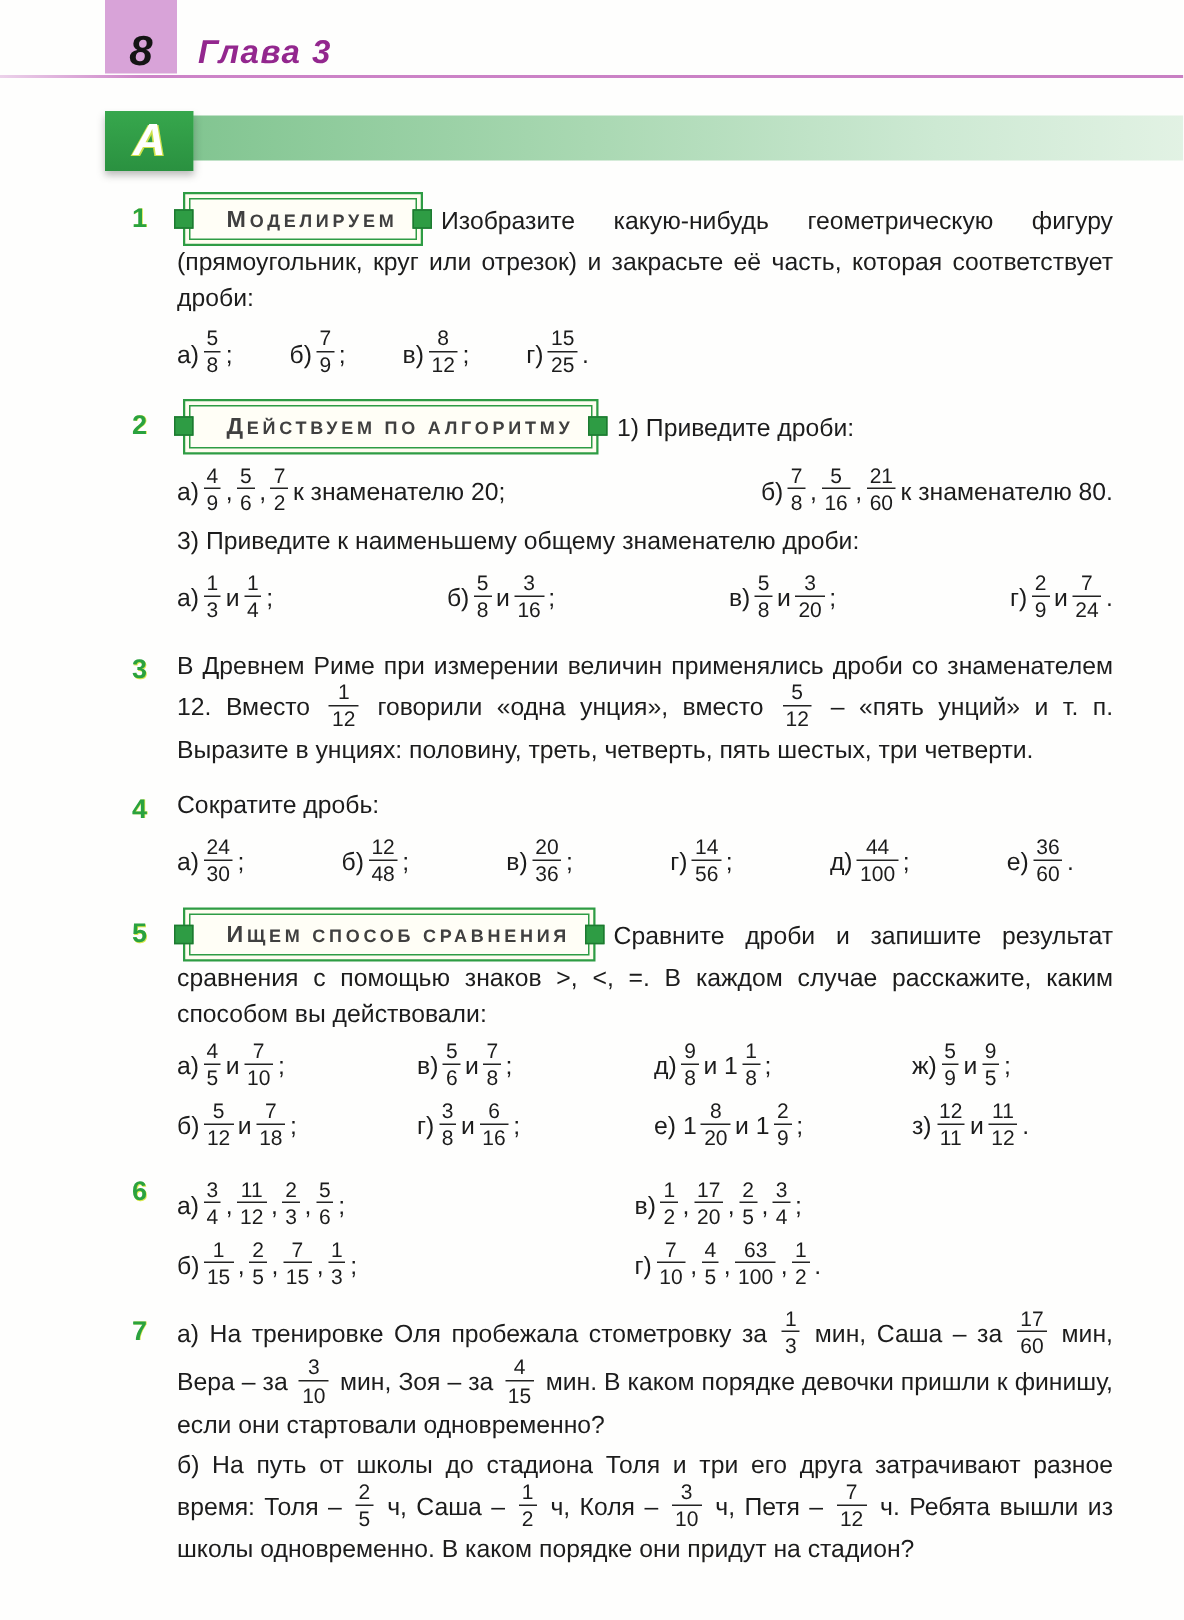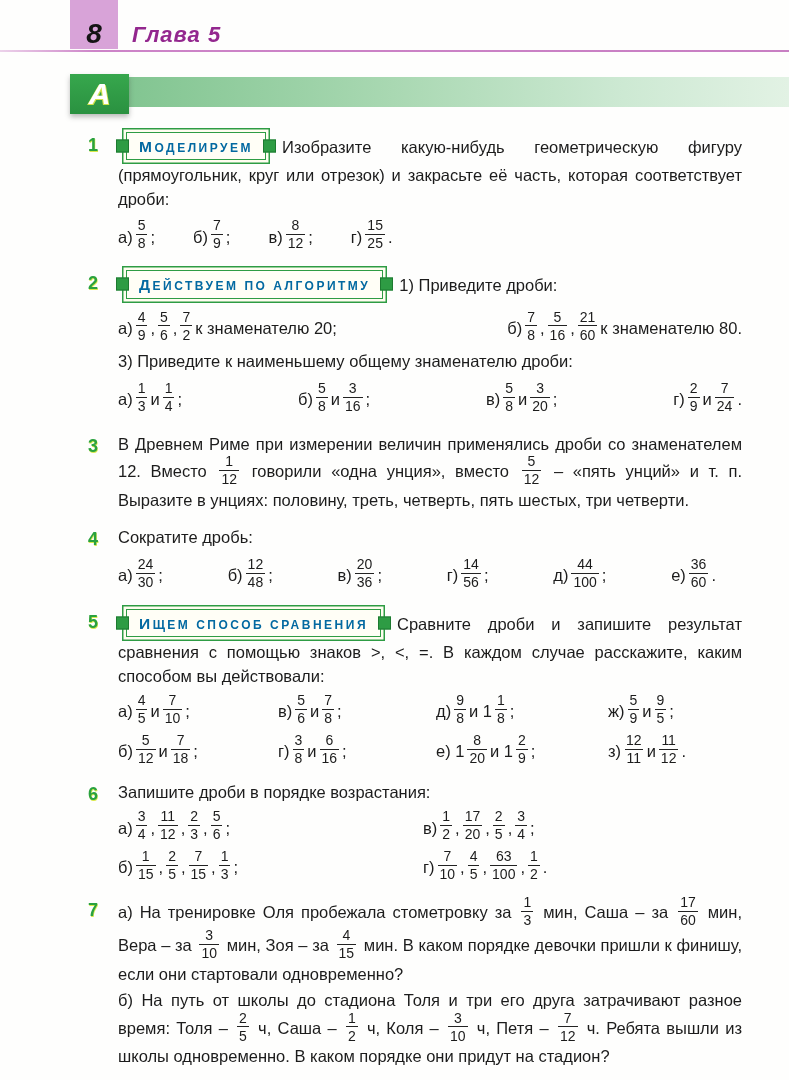--- a/index.html
+++ b/index.html
@@ -55,22 +55,22 @@
     background:#fffef6; border:1.5px solid #2e9c44;
     box-shadow:0 0 0 2.5px #fffdf0, 0 0 0 4px #2e9c44;
     padding:2px 12px 1px; margin:2px 16px 2px 8px;
   }
   .badge::before,.badge::after {
     content:""; position:absolute; top:50%; width:11px; height:11px;
     background:#2e9c44; border:1px solid #1d7a30; transform:translateY(-50%);
   }
   .badge::before { left:-11px; } .badge::after { right:-11px; }
   .badge-text {
-    display:inline-block; text-transform:uppercase; font-weight:700; color:#0369a1;
-    font-size:12px; letter-spacing:2.5px; line-height:1.2;
+    display:inline-block; text-transform:uppercase; font-weight:700; color:#404040;
+    font-size:12px; letter-spacing:2.5px; line-height:1.2;margin-left:12px;
   }
   .badge-text::first-letter { font-size:15.5px; }
   
   .frac {
     display:inline-flex; flex-direction:column; align-items:center;
     vertical-align:middle; line-height:1.05; font-size:14px; margin:0 3px;
     position:relative; top:-2px;
   }
   .frac .num { display:block; padding:0 2px 1px; }
   .frac .den { display:block; border-top:1.5px solid #222; padding:1.5px 2px 0; }
@@ -85,21 +85,21 @@
 </style>
 </head>
 <body>
 
 <div class="page">
 
   <div class="header">
     <div class="page-num-box">
       <span class="page-num">8</span>
     </div>
-    <span class="chapter-title">Глава 5</span>
+    <span class="chapter-title">Глава 3</span>
     <div class="header-rule"></div>
   </div>
 
   <div class="banner">
     <div class="banner-strip"></div>
     <div class="banner-block">
       <span class="banner-letter">А</span>
     </div>
   </div>
 
@@ -421,21 +421,20 @@
                 <span class="den">12</span>
               </span>
               <span>.</span>
             </span>
           </div>
         </div>
       </div>
       <div class="problem">
         <div class="pnum">6</div>
         <div class="pbody">
-          <p class="para"><span>Запишите дроби в порядке возрастания:</span></p>
           <div class="opts grid-2">
             <span class="opt">
               <span>а) </span>
               <span class="frac">
                 <span class="num">3</span>
                 <span class="den">4</span>
               </span>
               <span>, </span>
               <span class="frac">
                 <span class="num">11</span>

